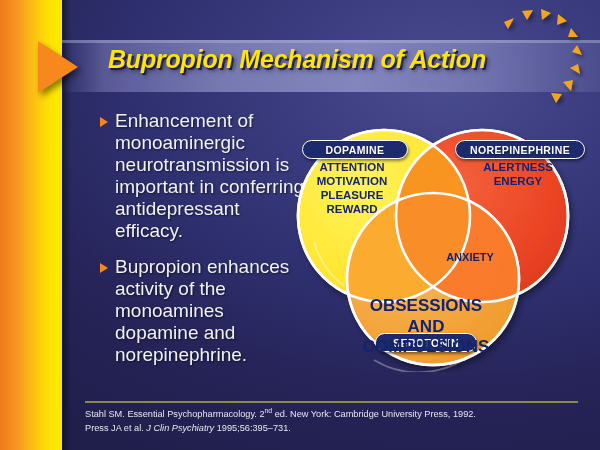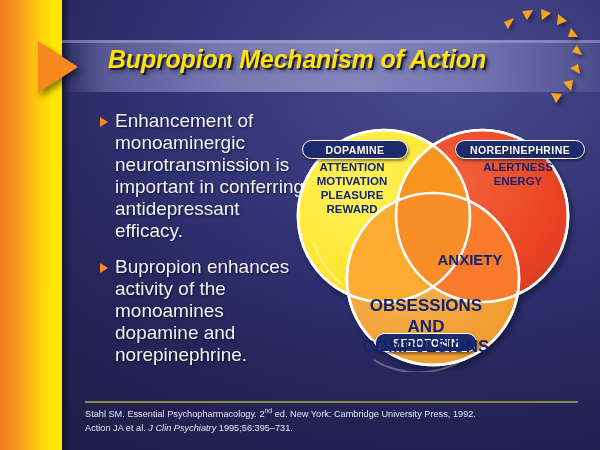--- a/index.html
+++ b/index.html
@@ -99,21 +99,21 @@
 
   .venn-label{
     position:absolute;
     color:#13246e;font-weight:bold;text-align:center;
     line-height:1.22;
     white-space:pre-line;
   }
   .lbl-dopamine{left:300px;top:160px;width:104px;font-size:11.5px;}
   .lbl-norepi{left:462px;top:160px;width:112px;font-size:11.5px;}
   .lbl-mood{left:388px;top:216px;width:70px;font-size:15px;letter-spacing:.3px;}
-  .lbl-anxiety{left:430px;top:251px;width:80px;font-size:15px;}
+  .lbl-anxiety{left:430px;top:251px;width:80px;font-size:11px;}
   .lbl-obsessions{left:361px;top:296px;width:130px;font-size:17px;}
 
   
   .footer-rule{
     position:absolute;left:85px;top:401px;width:493px;height:2px;
     background:#8a8a46;
   }
   .footer{
     position:absolute;left:85px;top:406px;width:500px;
     color:#e6e6ee;font-size:9.2px;line-height:1.55;
@@ -248,16 +248,16 @@
 MOTIVATION
 PLEASURE
 REWARD</div>
   <div class="venn-label lbl-anxiety">ANXIETY</div>
   <div class="venn-label lbl-obsessions">OBSESSIONS AND
 COMPULSIONS</div>
 
   <div class="footer-rule"></div>
   <div class="footer">
     <div><span>Stahl SM. Essential Psychopharmacology. 2</span><sup>nd</sup><span> ed. New York: Cambridge University Press, 1992.</span></div>
-    <div><span>Action JA et al. </span><i>J Clin Psychiatry</i><span> 1995;56:395–731.</span></div>
+    <div><span>Press JA et al. </span><i>J Clin Psychiatry</i><span> 1995;56:395–731.</span></div>
   </div>
 
 </div>
 
 </body></html>

